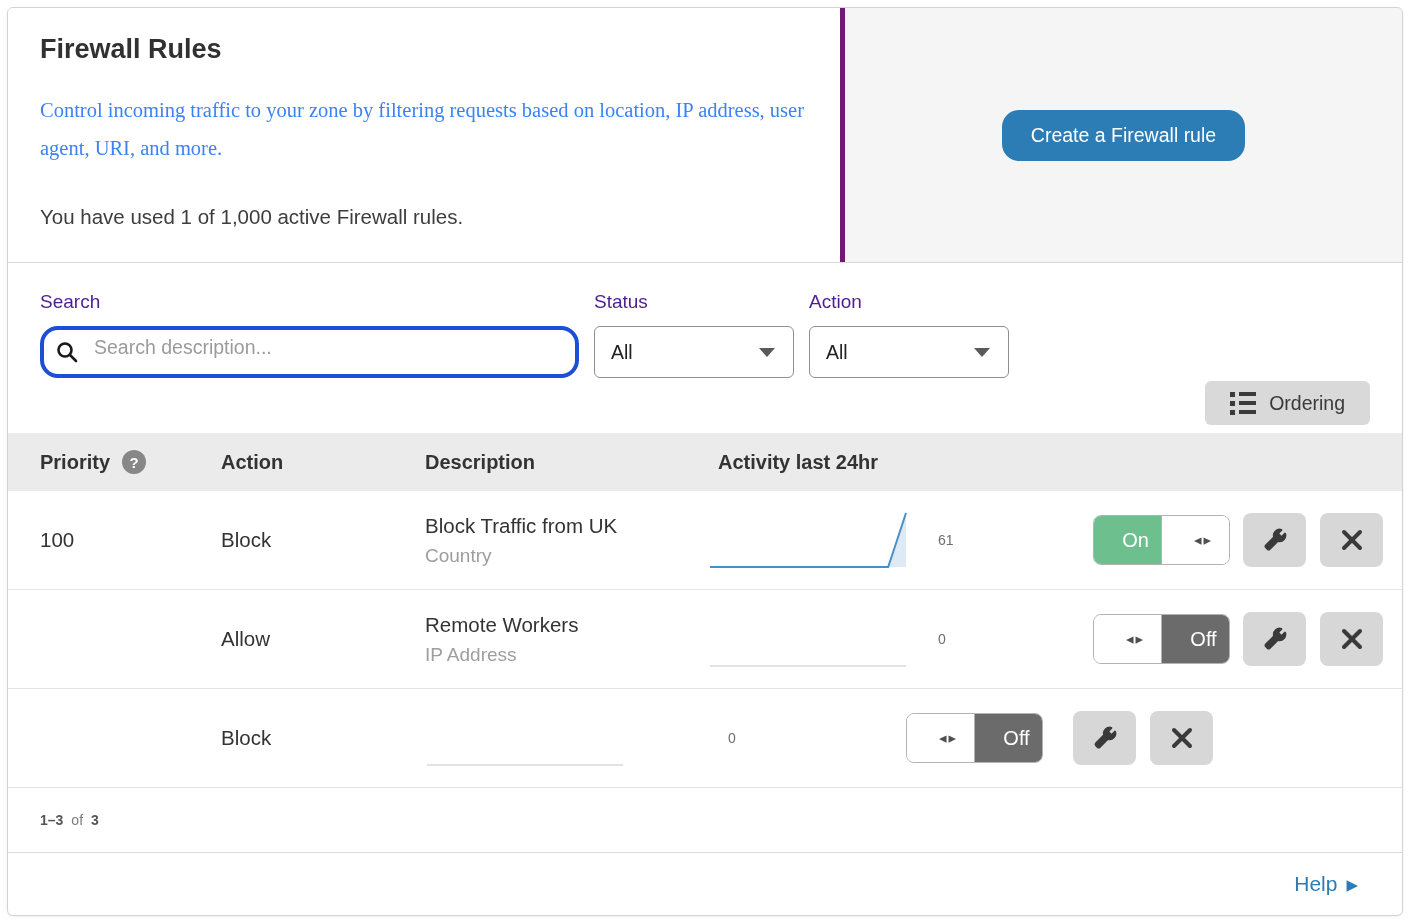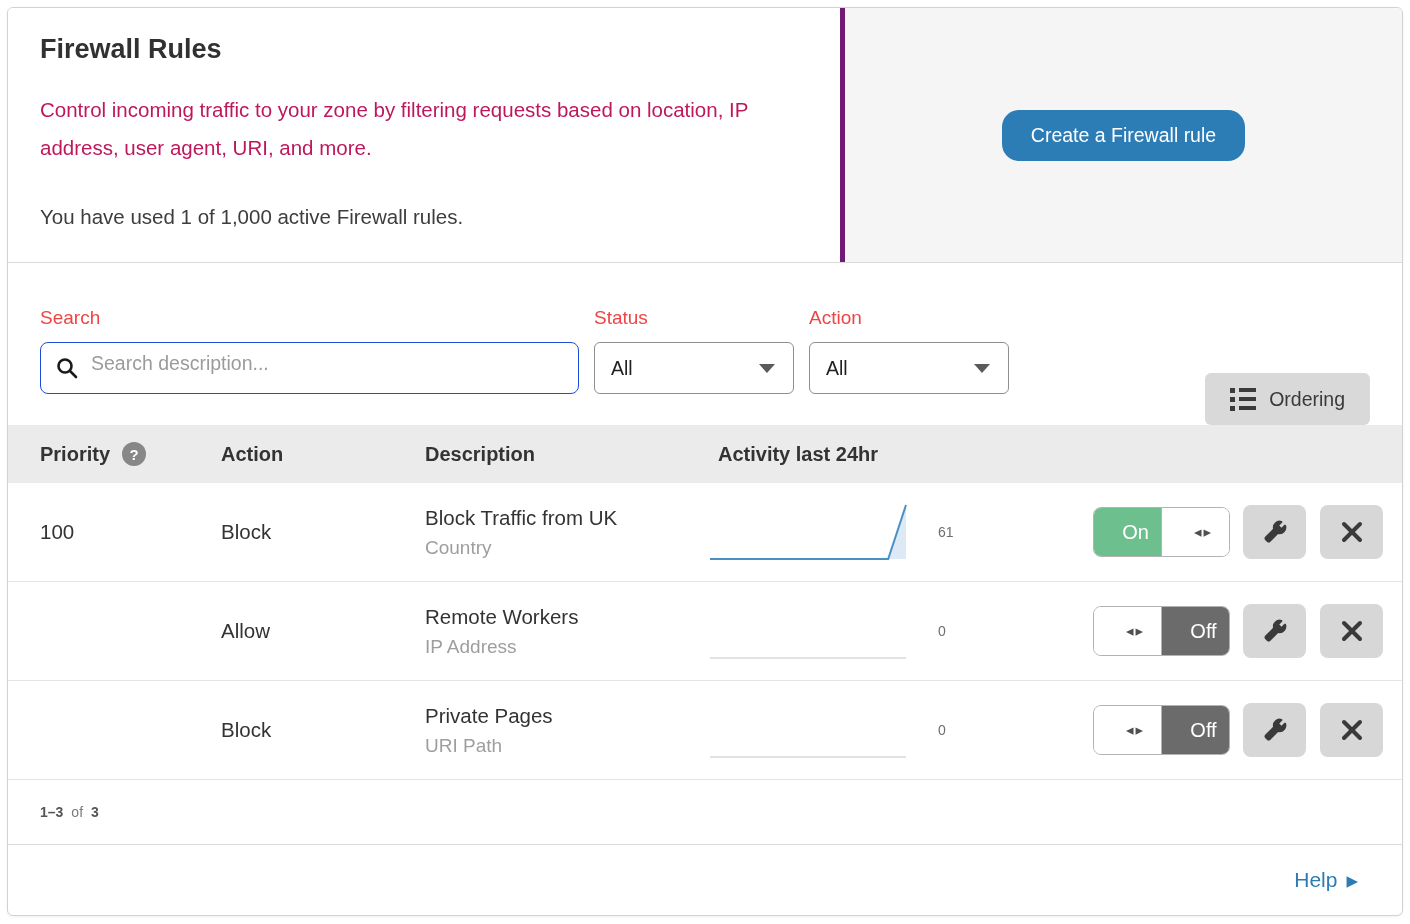--- a/index.html
+++ b/index.html
@@ -10,60 +10,60 @@
     position: absolute; left: 7px; top: 7px; width: 1396px; height: 909px;
     background: #fff; border: 1px solid #d2d2d2; border-radius: 6px;
     box-shadow: 0 1px 3px rgba(0,0,0,.06); overflow: hidden;
     display: flex; flex-direction: column;
   }
 
   
   .top-band { display: flex; height: 255px; border-bottom: 1px solid #d9d9d9; flex: none; }
   .intro { width: 837px; flex: none; background: #fff; padding: 26px 32px; border-right: 5px solid #701a75; }
   .page-title { font-size: 27px; font-weight: 700; color: #313131; margin-bottom: 26px; }
-  .page-desc { font-size: 20.5px; line-height: 38px; color: #be185d; max-width: 770px; }
+  .page-desc { font-size: 20.5px; line-height: 38px; color: #3b82f6; max-width: 770px; font-family: Liberation Serif, serif; }
   .usage-note { font-size: 20.5px; font-weight: 400; color: #3d3d3d; margin-top: 38px; }
   .cta-panel { flex: 1; background: #f5f5f5; display: flex; align-items: center; justify-content: center; }
   .btn-primary {
     background: var(--accent, #2c7cb5); color: #fff; border: none; border-radius: 17px;
     font-size: 19.5px; padding: 14px 29px; cursor: pointer; font-family: inherit;
   }
 
   
   .filters { flex: none; height: 162px; padding: 28px 32px 0 32px; display: flex; gap: 15px; }
-  .field-label { font-size: 19px; color: #ef4444; margin-bottom: 13px; margin-top: 16px; }
+  .field-label { font-size: 19px; color: #4c1d95; margin-bottom: 13px; }
   .search-group { width: 539px; flex: none; }
   .search-box { position: relative; height: 52px; }
   .search-box input {
-    width: 100%; height: 100%; border: 1px solid #1d4ed8; border-radius: 8px;
+    width: 100%; height: 100%; border: 4px solid #1d4ed8; border-radius: 18px;
     font-size: 19.5px; padding: 0 14px 10px 50px; color: #333; font-family: inherit; outline: none;
   }
   .search-box input::placeholder { color: #9b9b9b; }
   .search-icon { position: absolute; left: 15px; top: 14px; width: 24px; height: 24px; }
   .select-group { width: 200px; flex: none; }
   .select {
     height: 52px; border: 1px solid #8e8e8e; border-radius: 6px; background: #fff;
     display: flex; align-items: center; justify-content: space-between;
     padding: 0 18px 0 16px; font-size: 19.5px; color: #222; cursor: pointer;
   }
   .caret { width: 0; height: 0; border-left: 8px solid transparent; border-right: 8px solid transparent; border-top: 9px solid #5a5a5a; }
   .ordering-wrap { margin-left: auto; display: flex; align-items: flex-end; }
   .btn-ordering {
-    height: 52px; background: #d9d9d9; border: none; border-radius: 6px; cursor: pointer;
+    height: 44px; background: #d9d9d9; border: none; border-radius: 6px; cursor: pointer;
     display: flex; align-items: center; gap: 13px; padding: 0 25px;
     font-size: 19.5px; color: #3a3a3a; font-family: inherit;
   }
   .list-icon { display: flex; flex-direction: column; gap: 4px; }
   .list-icon i { display: flex; align-items: center; gap: 4px; }
   .list-icon i::before { content: ""; width: 5px; height: 5px; background: #3a3a3a; }
   .list-icon i::after { content: ""; width: 17px; height: 4px; background: #3a3a3a; }
 
   
   .grid-row { display: grid; grid-template-columns: 181px 204px 283px 210px 187px 170px 1fr; align-items: center; }
-  .thead { flex: none; height: 58px; background: #ebebeb; font-weight: 700; font-size: 20px; color: #333; }
+  .thead { flex: none; height: 58px; background: #ebebeb; font-weight: 700; font-size: 20px; color: #333; margin-top: 8px; }
   .thead .cell { padding-left: 32px; }
   .cell-priority-head { display: flex; align-items: center; gap: 12px; }
   .help-circle {
     width: 24px; height: 24px; border-radius: 50%; background: #878787; color: #fff;
     font-size: 15px; font-weight: 700; display: flex; align-items: center; justify-content: center; cursor: pointer;
   }
   .thead .cell-activity { padding-left: 42px; }
 
   .trow { height: 99px; border-bottom: 1px solid #e4e4e4; flex: none; }
   .trow .cell { padding-left: 32px; font-size: 20.5px; color: #333; }
@@ -228,24 +228,20 @@
           <line x1="4" y1="4" x2="20" y2="20"></line>
             <line x1="20" y1="4" x2="4" y2="20"></line>
         </svg>
       </button>
     </div>
   </div>
 
   <div class="trow grid-row">
     <div class="cell"></div>
     <div class="cell">Block</div>
-    <div class="cell">
-      <div class="desc-title">Private Pages</div>
-      <div class="desc-sub">URI Path</div>
-    </div>
     <div class="cell cell-spark">
       <svg class="sparkline" width="200" height="60" viewBox="0 0 200 60">
           <polyline points="2,57 19.81818181818182,57 37.63636363636364,57 55.45454545454545,57 73.27272727272728,57 91.0909090909091,57 108.9090909090909,57 126.72727272727272,57 144.54545454545456,57 162.36363636363637,57 180.1818181818182,57 198,57" fill="none" stroke="#e2e2e2" stroke-width="2"></polyline>
         </svg>
     </div>
     <div class="cell-count">0</div>
     <div class="cell-toggle">
       <div class="toggle off">
         <div class="seg seg-label">Off</div>
         <div class="seg seg-knob">◂▸</div>

